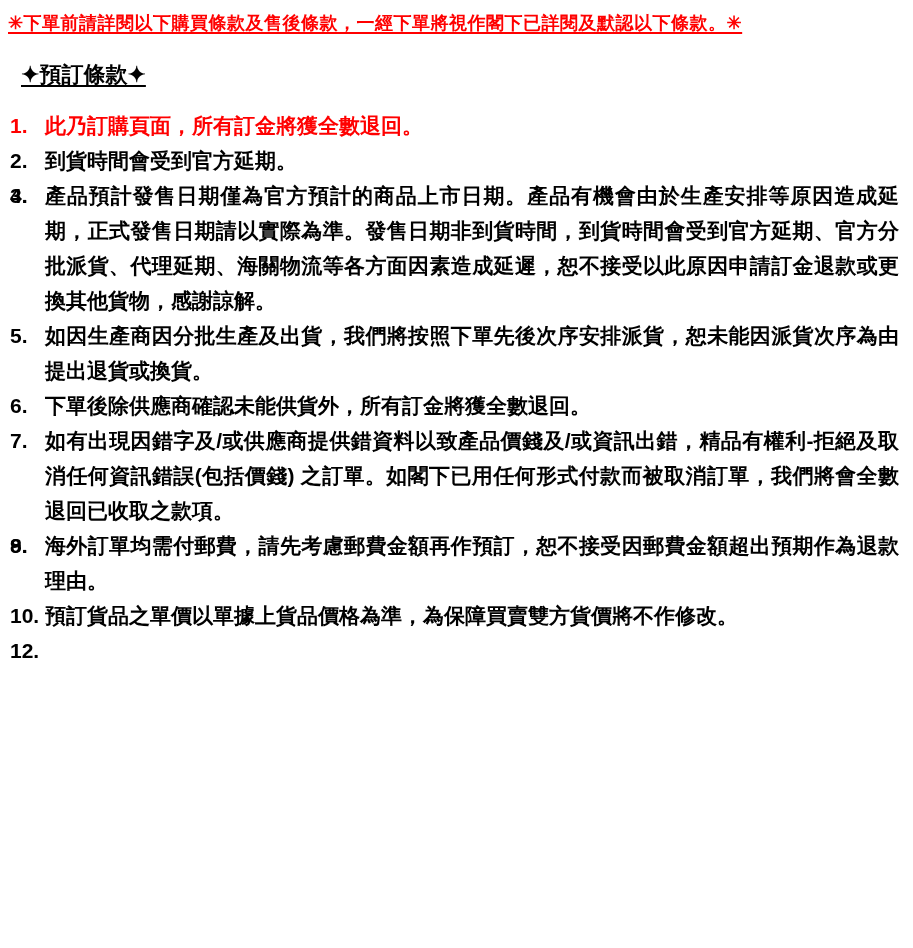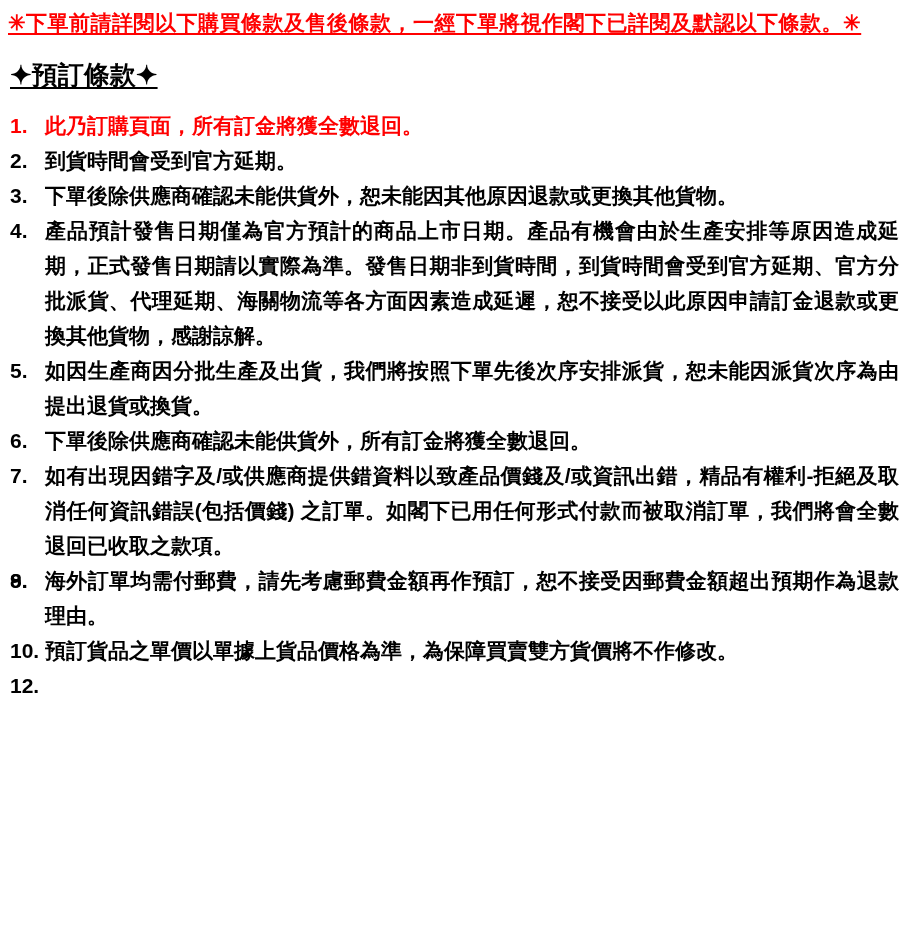--- a/index.html
+++ b/index.html
@@ -17,35 +17,36 @@
   }
   .page{
     box-sizing:border-box;
     width:913px;
     min-height:948px;
     padding:10px 14px 6px 8px;
     background:#ffffff;
   }
   .title{
     color:var(--red);
-    font-size:21px;
+    font-size:18px;
     line-height:26px;
     text-decoration:underline;
     text-decoration-thickness:2px;
     text-underline-offset:3px;
     letter-spacing:0.5px;
   }
   .section-header{
     margin-top:26px;
-    font-size:26px;
+    font-size:22px;
     line-height:26px;
     text-decoration:underline;
     text-decoration-thickness:2px;
     text-underline-offset:3px;
     padding-left:2px;
+    margin-left:11px;
   }
   ol.terms{
     list-style:none;
     margin:20px 0 0 0;
     padding:0;
     font-size:21px;
     line-height:35px;
   }
   li.term{
     position:relative;
@@ -82,21 +83,20 @@
       <span class="seg-red">此乃訂購頁面，所有訂金將獲全數退回。</span>
     </li>
 
     <li class="term">
       <span class="num">2.</span>
       <span class="seg-normal">到貨時間會受到官方延期。</span>
     </li>
 
     <li class="term">
       <span class="num">3.</span>
-      <span class="seg-normal">下單後除供應商確認未能供貨外，恕未能因其他原因退款或更換其他貨物。</span>
     </li>
 
     <li class="term">
       <span class="num">4.</span>
       <span class="seg-normal">產品預計發售日期僅為官方預計的商品上市日期。產品有機會由於生產安排等原因造成延期，正式發售日期請以實際為準。發售日期非到貨時間，到貨時間會受到官方延期、官方分批派貨、代理延期、海關物流等各方面因素造成延遲，恕不接受以此原因申請訂金退款或更換其他貨物，感謝諒解。</span>
     </li>
 
     <li class="term">
       <span class="num">5.</span>
       <span class="seg-normal">如因生產商因分批生產及出貨，我們將按照下單先後次序安排派貨，恕未能因派貨次序為由提出退貨或換貨。</span>

